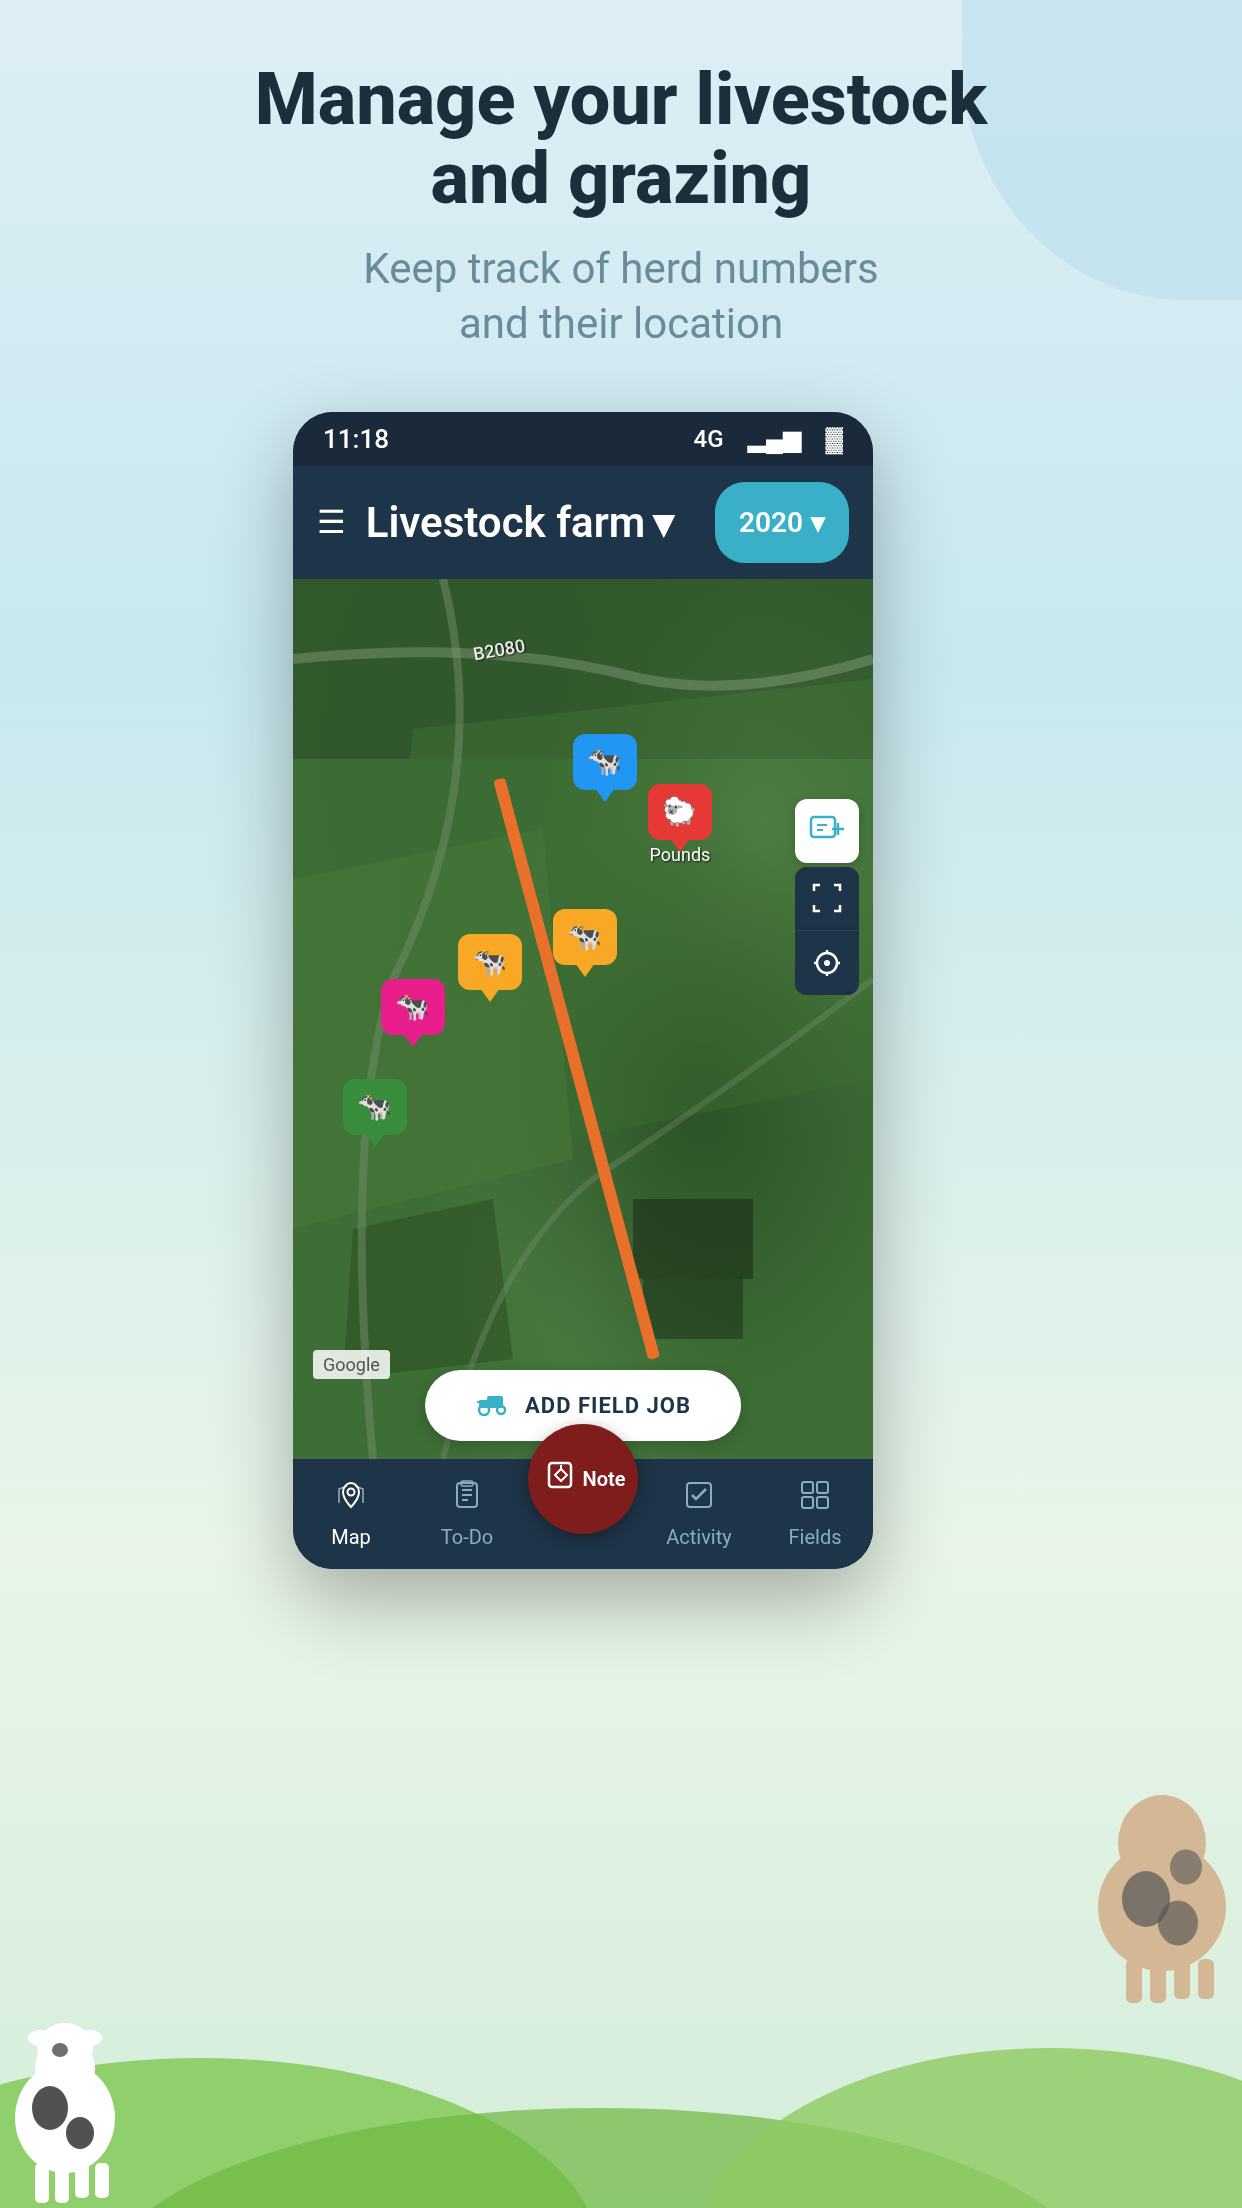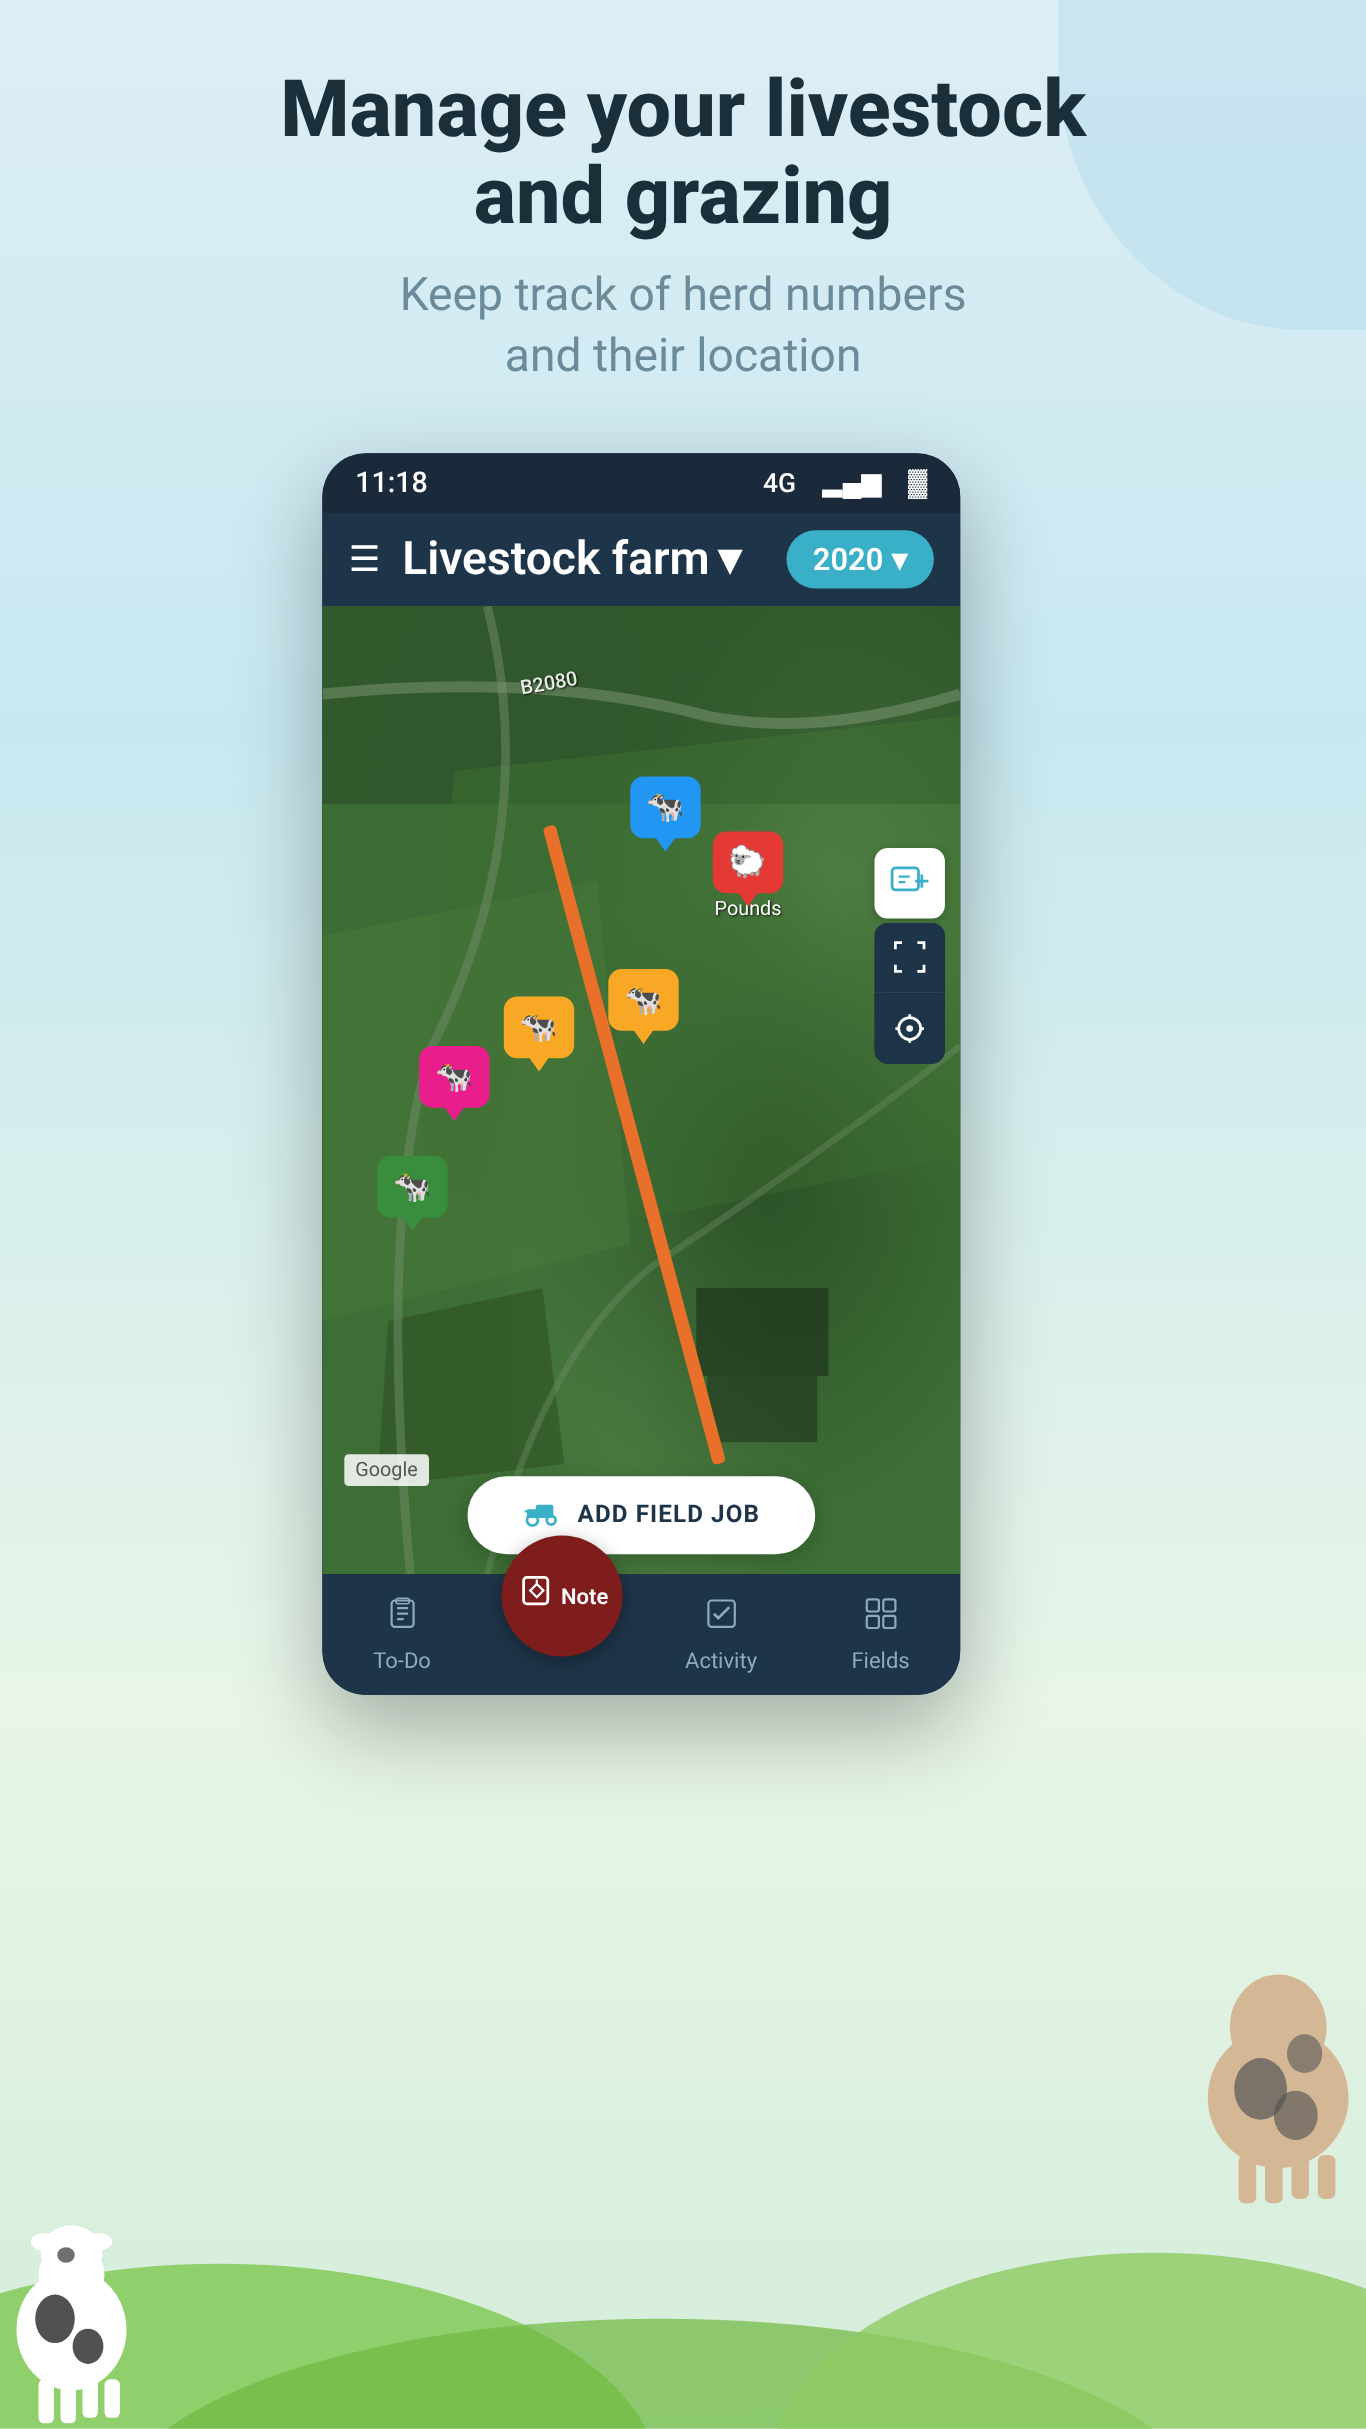--- a/index.html
+++ b/index.html
@@ -111,21 +111,21 @@
       display: flex;
       align-items: center;
       gap: 8px;
       flex: 1;
     }
 
     .year-badge {
       background: #3ab0c8;
       color: white;
       border-radius: 30px;
-      padding: 10px 24px;
+      padding: 24px 24px;
       font-size: 28px;
       font-weight: 600;
       display: flex;
       align-items: center;
       gap: 8px;
     }
 
     
     .map-area {
       position: relative;
@@ -591,20 +591,31 @@
             <circle cx="26" cy="22" r="4" stroke="#3ab0c8" stroke-width="2.5"></circle>
             <line x1="2" y1="14" x2="4" y2="14" stroke="#3ab0c8" stroke-width="2"></line>
           </svg>
         </span>
         <span>ADD FIELD JOB</span>
       </div>
     </div>
 
     <div class="bottom-nav">
 
+      <div class="nav-item active">
+        <span class="nav-item-icon">
+          <svg width="36" height="32" viewBox="0 0 36 32" fill="none">
+            <path d="M18 4 L18 4 C14,4 10,8 10,13 C10,20 18,28 18,28 C18,28 26,20 26,13 C26,8 22,4 18,4Z" stroke="white" stroke-width="2" fill="none"></path>
+            <circle cx="18" cy="13" r="3.5" stroke="white" stroke-width="2"></circle>
+            <path d="M6,24 L6,10 L14,7" stroke="white" stroke-width="1.5" opacity="0.6"></path>
+            <path d="M30,24 L30,10 L22,7" stroke="white" stroke-width="1.5" opacity="0.6"></path>
+          </svg>
+        </span>
+        <span class="nav-item-label">Map</span>
+      </div>
 
       <div class="nav-item">
         <span class="nav-item-icon">
           <svg width="32" height="32" viewBox="0 0 32 32" fill="none">
             <rect x="6" y="4" width="20" height="24" rx="3" stroke="#8aacbe" stroke-width="2"></rect>
             <line x1="11" y1="11" x2="21" y2="11" stroke="#8aacbe" stroke-width="2"></line>
             <line x1="11" y1="16" x2="21" y2="16" stroke="#8aacbe" stroke-width="2"></line>
             <line x1="11" y1="21" x2="17" y2="21" stroke="#8aacbe" stroke-width="2"></line>
             <rect x="10" y="2" width="12" height="5" rx="2" stroke="#8aacbe" stroke-width="1.5"></rect>
           </svg>

